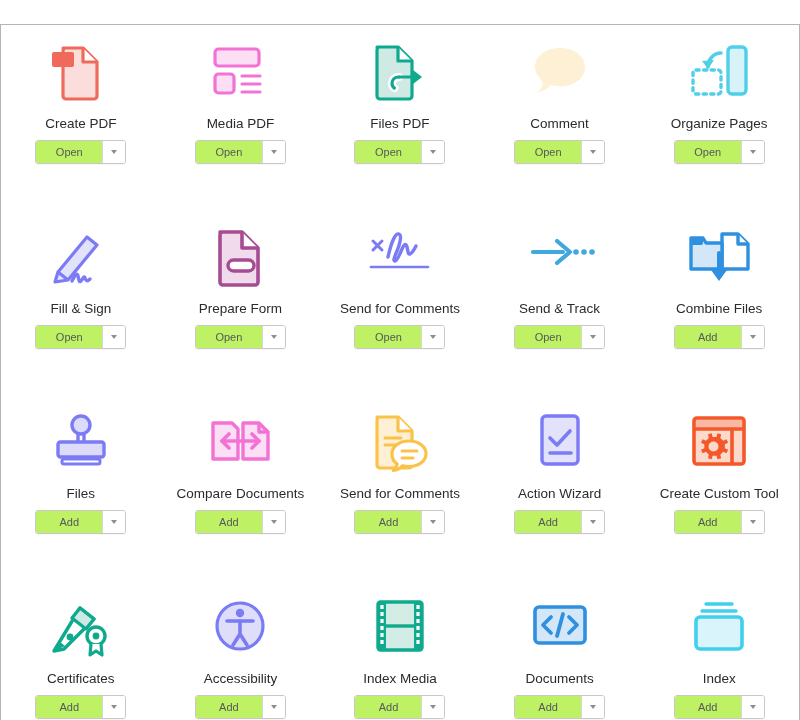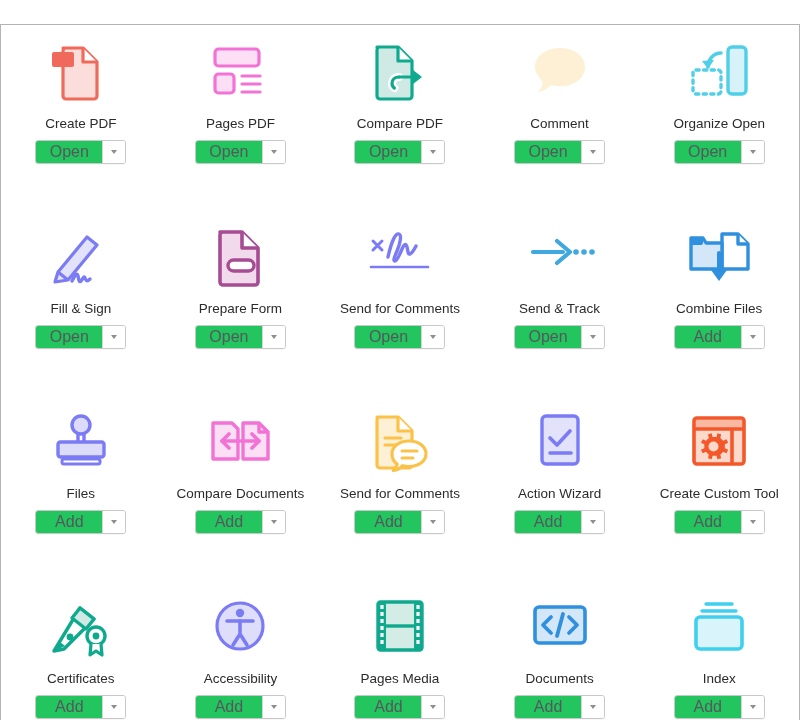--- a/index.html
+++ b/index.html
@@ -66,23 +66,23 @@
     background: #ffffff;
     box-shadow: 0 1px 0 rgba(0,0,0,0.03);
     overflow: hidden;
   }
   .btn-main {
     display: flex;
     align-items: center;
     justify-content: center;
     min-width: 48px;
     padding: 0 9px;
-    font-size: 16px;
+    font-size: 11px;
     color: #55585c;
-    background: #22c55e;
+    background: #bef264;
     cursor: default;
   }
   .btn-split {
     width: 1px;
     background: #d6d6d6;
   }
   .btn-arrow {
     display: flex;
     align-items: center;
     justify-content: center;
@@ -120,41 +120,41 @@
         </div>
       </div>
       <div class="tool-cell">
         <div class="tool-icon">
           <svg width="70" height="64" viewBox="0 0 70 64" fill="none">
         <rect x="10" y="9" width="44" height="17" rx="3.5" fill="#fcdff4" stroke="#f272d5" stroke-width="3.2"></rect>
         <rect x="10" y="34" width="19" height="19" rx="3.5" fill="#fcdff4" stroke="#f272d5" stroke-width="3.2"></rect>
         <path d="M37 36h18M37 44h18M37 52h18" stroke="#f272d5" stroke-width="3.2" stroke-linecap="round"></path>
           </svg>
         </div>
-        <div class="tool-label">Pages PDF</div>
+        <div class="tool-label">Media PDF</div>
         <div class="btn-group">
           <div class="btn-main">Open</div>
           <div class="btn-split"></div>
           <div class="btn-arrow">
             <span class="caret"></span>
           </div>
         </div>
       </div>
       <div class="tool-cell">
         <div class="tool-icon">
           <svg width="70" height="64" viewBox="0 0 70 64" fill="none">
         <path d="M12 7h21l14 14v35a3 3 0 0 1-3 3H15a3 3 0 0 1-3-3V10a3 3 0 0 1 3-3z" fill="#cfeae4" stroke="#0fa98e" stroke-width="3.2" stroke-linejoin="round"></path>
         <path d="M33 7v14h14" fill="#fff" stroke="#0fa98e" stroke-width="3.2" stroke-linejoin="round"></path>
         <path d="M34 37c-4.5 0-7 3-7 6.5 0 2 1 3.6 2.4 4.6" stroke="#fff" stroke-width="8" stroke-linecap="round"></path>
         <path d="M34 37c-4.5 0-7 3-7 6.5 0 2 1 3.6 2.4 4.6" stroke="#0fa98e" stroke-width="3.2" stroke-linecap="round" fill="none"></path>
         <path d="M34 37h20" stroke="#0fa98e" stroke-width="3.2" stroke-linecap="round"></path>
         <path d="M48 30l9 7-9 7z" fill="#0fa98e"></path>
           </svg>
         </div>
-        <div class="tool-label">Compare PDF</div>
+        <div class="tool-label">Files PDF</div>
         <div class="btn-group">
           <div class="btn-main">Open</div>
           <div class="btn-split"></div>
           <div class="btn-arrow">
             <span class="caret"></span>
           </div>
         </div>
       </div>
       <div class="tool-cell">
         <div class="tool-icon">
@@ -174,21 +174,21 @@
       </div>
       <div class="tool-cell">
         <div class="tool-icon">
           <svg width="70" height="64" viewBox="0 0 70 64" fill="none">
         <rect x="44" y="7" width="18" height="47" rx="4" fill="#d7f2f9" stroke="#50cfe8" stroke-width="3.4"></rect>
         <rect x="9" y="30" width="28" height="24" rx="3" fill="none" stroke="#50cfe8" stroke-width="3.4" stroke-dasharray="3.2 4.4" stroke-linecap="round"></rect>
         <path d="M37 13c-8 0-13 7-13 14" stroke="#50cfe8" stroke-width="3.6" stroke-linecap="round" fill="none"></path>
         <path d="M24 29l-6-8 12-1z" fill="#50cfe8"></path>
           </svg>
         </div>
-        <div class="tool-label">Organize Open</div>
+        <div class="tool-label">Organize Pages</div>
         <div class="btn-group">
           <div class="btn-main">Open</div>
           <div class="btn-split"></div>
           <div class="btn-arrow">
             <span class="caret"></span>
           </div>
         </div>
       </div>
       <div class="tool-cell">
         <div class="tool-icon">
@@ -428,21 +428,21 @@
           <rect x="51.4" y="10" width="3.2" height="4"></rect>
               <rect x="51.4" y="17" width="3.2" height="4"></rect>
           <rect x="51.4" y="24" width="3.2" height="4"></rect>
               <rect x="51.4" y="31" width="3.2" height="4"></rect>
           <rect x="51.4" y="38" width="3.2" height="4"></rect>
               <rect x="51.4" y="45" width="3.2" height="4"></rect>
         </g>
         <path d="M21 31h28" stroke="#0fa98e" stroke-width="3.4"></path>
           </svg>
         </div>
-        <div class="tool-label">Pages Media</div>
+        <div class="tool-label">Index Media</div>
         <div class="btn-group">
           <div class="btn-main">Add</div>
           <div class="btn-split"></div>
           <div class="btn-arrow">
             <span class="caret"></span>
           </div>
         </div>
       </div>
       <div class="tool-cell">
         <div class="tool-icon">

